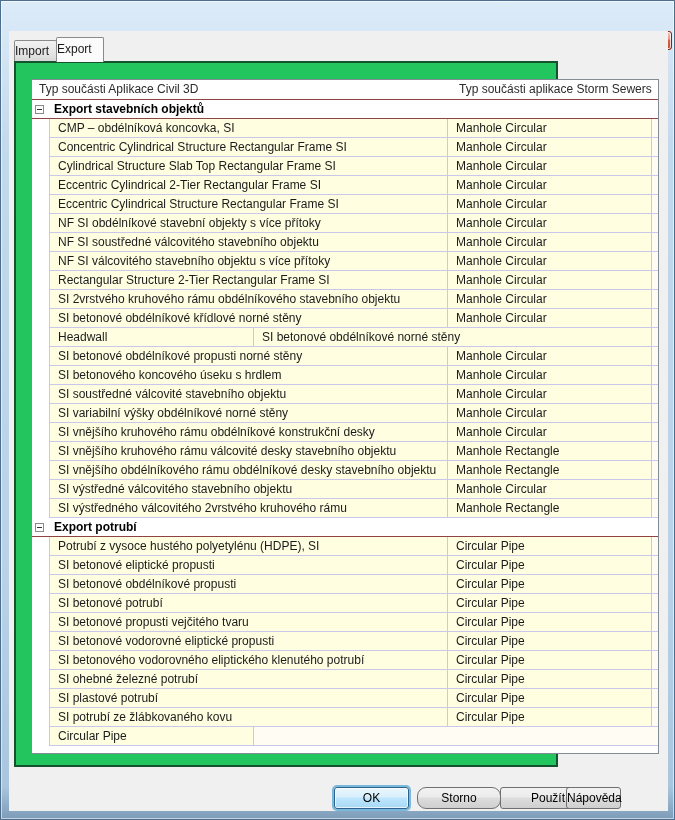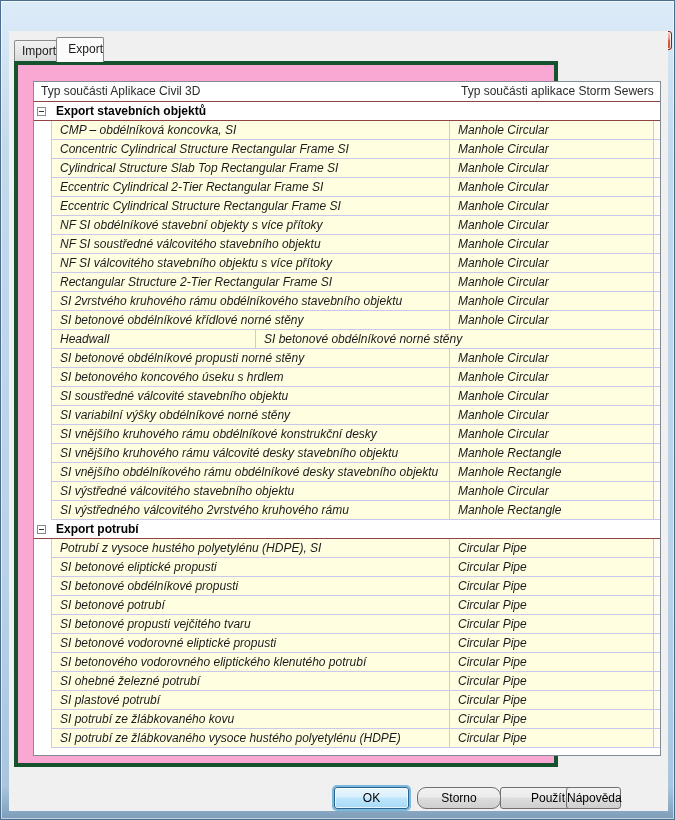--- a/index.html
+++ b/index.html
@@ -30,47 +30,47 @@
   .glyph-min { width:10px; height:4px; border:1px solid #5a5a5a; background:#fdfdfd; margin-top:6px; }
   .glyph-restore { width:10px; height:9px; border:1px solid #5a5a5a; border-top-width:3px; background:rgba(255,255,255,.75); }
   .glyph-close { color:#fff; font-weight:bold; font-size:11px; line-height:1;
                  text-shadow:0 1px 1px #5e1408; }
 
   
   .client { position:absolute; left:8px; top:30px; width:659px; height:780px; background:#f0f0f0; }
 
   
   .tab { position:absolute; border:1px solid #8a8a8a; border-bottom:none;
-         border-radius:2px 2px 0 0; text-align:right; cursor:default; }
+         border-radius:2px 2px 0 0; text-align:left; cursor:default; }
   .tab.inactive { left:5px; top:9px; width:43px; height:21px; line-height:20px;
          background:linear-gradient(180deg,#f2f2f2,#e5e5e5 60%,#d8d8d8); z-index:1; }
   .tab.active { left:47px; top:6px; width:48px; height:25px; line-height:23px;
          background:#fbfbfb; z-index:3; }
 
   
   .page { position:absolute; left:5px; top:30px; width:544px; height:706px;
-          background:#f9a8d4; border:4px solid #14532d; z-index:2; }
+          background:#22c55e; border:2px solid #14532d; z-index:2; }
 
   
   .grid { position:absolute; left:15px; top:16px; width:628px; height:675px;
           background:#ffffff; border:1px solid #838b93; overflow:hidden; }
   .hdr-row { position:relative; height:20px; border-bottom:1px solid #8e4444; background:#fff; }
   .hdr-row .h1 { position:absolute; left:7px; top:0; line-height:19px; color:#2b2b2b; }
   .hdr-row .h2 { position:absolute; left:427px; top:0; line-height:19px; color:#2b2b2b; }
 
   .group-row { position:relative; height:19px; border-bottom:1px solid #8e4444; background:#ffffff;
                display:flex; align-items:center; }
   .collapse-box { position:relative; width:9px; height:9px; margin-left:3px; border:1px solid #8a8a8a;
                   background:#fff; flex:0 0 auto; cursor:default; }
   .collapse-box::after { content:""; position:absolute; left:1px; right:1px; top:3px; height:1px; background:#333; }
   .group-label { margin-left:10px; font-weight:bold; color:#000; white-space:nowrap; }
 
   .data-row { display:flex; height:19px; }
   .data-row .gutter { flex:0 0 17px; background:#fff; }
-  .data-row .cells { flex:1; display:flex; border-bottom:1px solid #c9c7ec;font-style:italic; }
+  .data-row .cells { flex:1; display:flex; border-bottom:1px solid #c9c7ec; }
   .cell { background:#fffee1; line-height:18px; white-space:nowrap; overflow:hidden;
           border-left:1px solid #f2bcbc; padding-left:8px; }
   .cell.c1 { flex:0 0 398px; }
   .cell.c2 { flex:0 0 204px; }
   .filler { flex:1; background:#fffdf3; border-left:1px solid #f2bcbc; }
 
   
   .btn { position:absolute; top:786px; height:22px; border:1px solid #707070; border-radius:3px;
          background:linear-gradient(180deg,#f2f2f2,#ebebeb 45%,#dddddd 50%,#cfcfcf);
          font-family:inherit; font-size:12px; color:#000; cursor:default; }
@@ -373,21 +373,20 @@
     <div class="gutter"></div>
     <div class="cells">
       <div class="cell c1">SI potrubí ze žlábkovaného kovu</div>
       <div class="cell c2">Circular Pipe</div>
       <div class="filler"></div>
     </div>
   </div>
             <div class="data-row">
     <div class="gutter"></div>
     <div class="cells">
-      <div class="cell c1">SI potrubí ze žlábkovaného vysoce hustého polyetylénu (HDPE)</div>
       <div class="cell c2">Circular Pipe</div>
       <div class="filler"></div>
     </div>
   </div>
           </div>
       </div>
     </div>
 
   </div>
 

